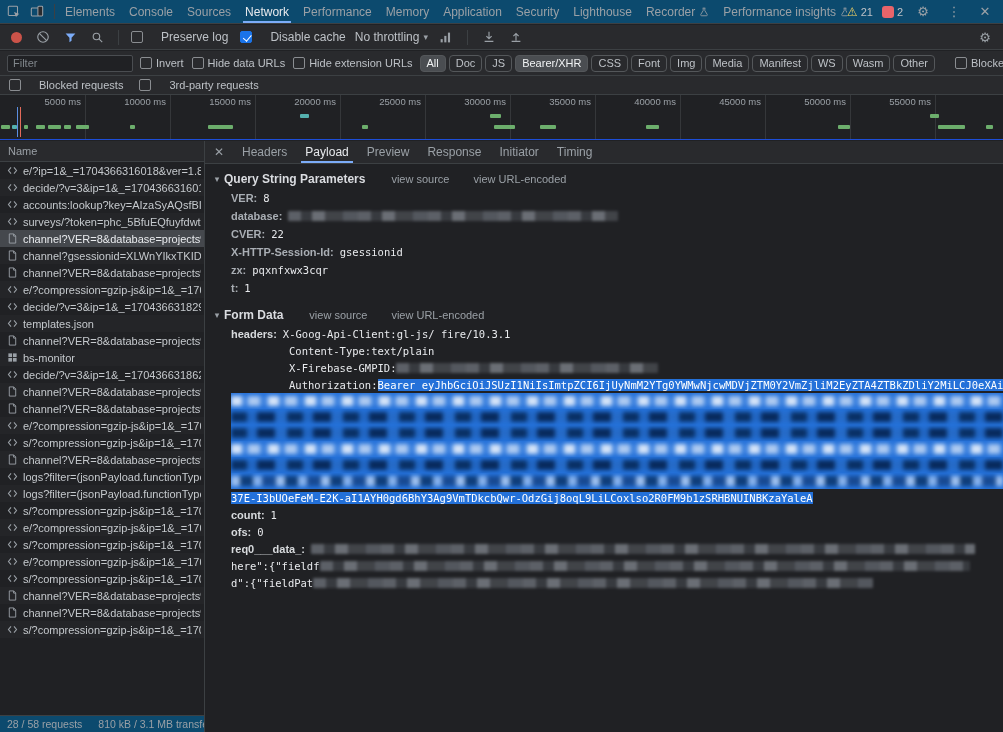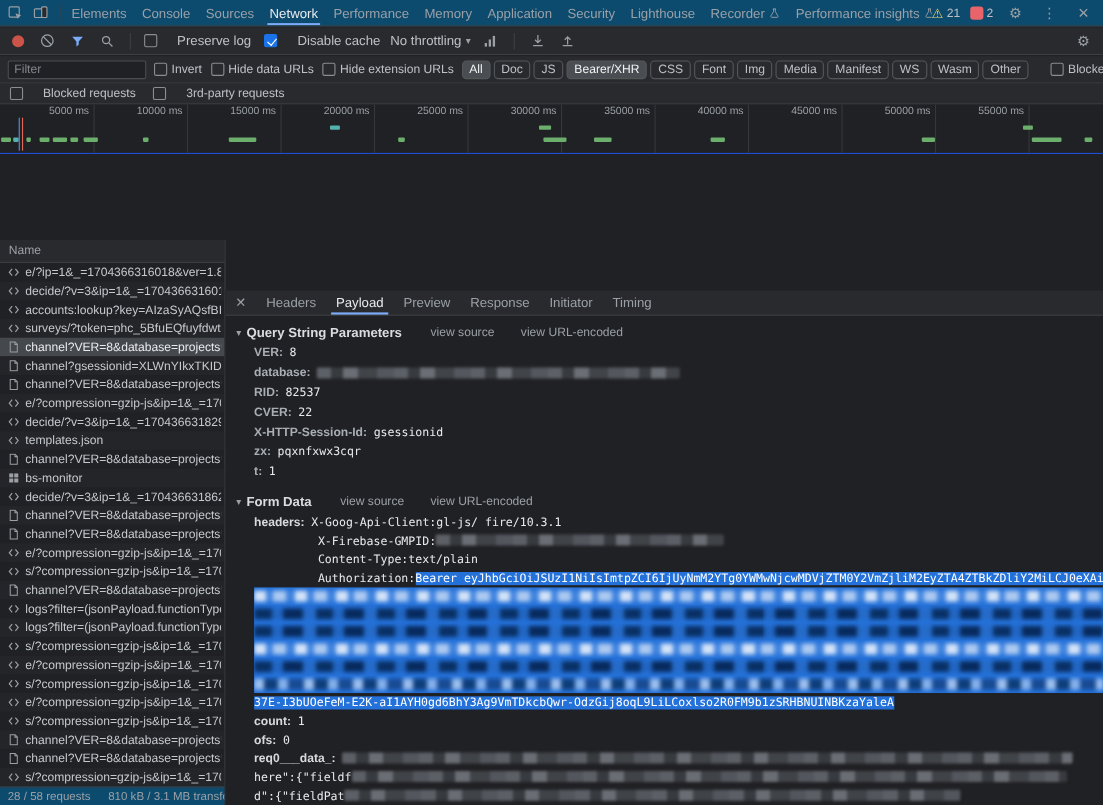--- a/index.html
+++ b/index.html
@@ -61,21 +61,21 @@
   .overview { position:absolute; top:95px; left:0; right:0; height:45px; background:#202124;
     border-bottom:1px solid #1d4ed8; overflow:hidden; }
   .gridline { position:absolute; top:0; bottom:0; width:1px; background:#35373a; }
   .tick-label { position:absolute; top:1px; width:58px; text-align:right; font-size:9.5px; color:#9aa0a6; }
   .ov-bar { position:absolute; height:4px; border-radius:1px; }
   .ov-bar.g { background:#6cae6c; }
   .ov-bar.t { background:#55b0ae; }
   .evline { position:absolute; top:12px; bottom:2px; width:1px; }
 
   
-  .main { position:absolute; top:141px; left:0; right:0; bottom:0; display:flex;align-items:flex-end; }
+  .main { position:absolute; top:141px; left:0; right:0; bottom:0; display:flex; }
   .left-panel { width:205px; min-width:205px; border-right:1px solid #3c4043; display:flex; flex-direction:column; background:#202124; }
   .list-header { height:21px; line-height:21px; font-size:11px; color:#9aa0a6; padding-left:8px;
     border-bottom:1px solid #3c4043; background:#292a2d; }
   .req-rows { flex:1; overflow:hidden; }
   .req-row { height:17px; display:flex; align-items:center; gap:5px; padding:0 3px 0 6px;
     font-size:11px; color:#c5c9cd; white-space:nowrap; overflow:hidden; }
   .req-row:nth-child(even) { background:#242528; }
   .req-row.selected { background:#45484d; color:#e8eaed; }
   .req-icon { width:12px; min-width:12px; height:12px; display:flex; align-items:center; justify-content:center; }
   .req-name { overflow:hidden; }
@@ -621,24 +621,20 @@
       <div id="qs-params">
           <div class="q-line">
             <span class="qkey">VER:</span>
             <span class="mono">8</span>
           </div>
           <div class="q-line">
             <span class="qkey">database:</span>
             <span class="redact w-db"></span>
           </div>
           <div class="q-line">
-            <span class="qkey">RID:</span>
-            <span class="mono">82537</span>
-          </div>
-          <div class="q-line">
             <span class="qkey">CVER:</span>
             <span class="mono">22</span>
           </div>
           <div class="q-line">
             <span class="qkey">X-HTTP-Session-Id:</span>
             <span class="mono">gsessionid</span>
           </div>
           <div class="q-line">
             <span class="qkey">zx:</span>
             <span class="mono">pqxnfxwx3cqr</span>
@@ -654,24 +650,24 @@
         <span class="sec-title">Form Data</span>
         <a class="plink">view source</a>
         <a class="plink">view URL-encoded</a>
       </div>
 
       <div>
         <div class="fd-line">
           <span class="fkey">headers:</span><span class="mono">X-Goog-Api-Client:gl-js/ fire/10.3.1</span>
         </div>
         <div class="fd-line cont">
+          <span class="mono">Content-Type:text/plain</span>
+        </div>
+        <div class="fd-line cont">
           <span class="mono">X-Firebase-GMPID:</span><span class="redact w-gmp"></span>
-        </div>
-        <div class="fd-line cont">
-          <span class="mono">Content-Type:text/plain</span>
         </div>
         <div class="fd-line cont">
           <span class="mono">Authorization:</span><span class="mono sel">Bearer eyJhbGciOiJSUzI1NiIsImtpZCI6IjUyNmM2YTg0YWMwNjcwMDVjZTM0Y2VmZjliM2EyZTA4ZTBkZDliY2MiLCJ0eXAiOiJKV1QifQ.eyJwYWlsIjoiQmhhdnlhIFZlcm1h</span>
         </div>
         <div class="token-block">
           <div class="tb-row light"></div>
           <div class="tb-row dark"></div>
           <div class="tb-row dark"></div>
           <div class="tb-row light"></div>
           <div class="tb-row dark"></div>

